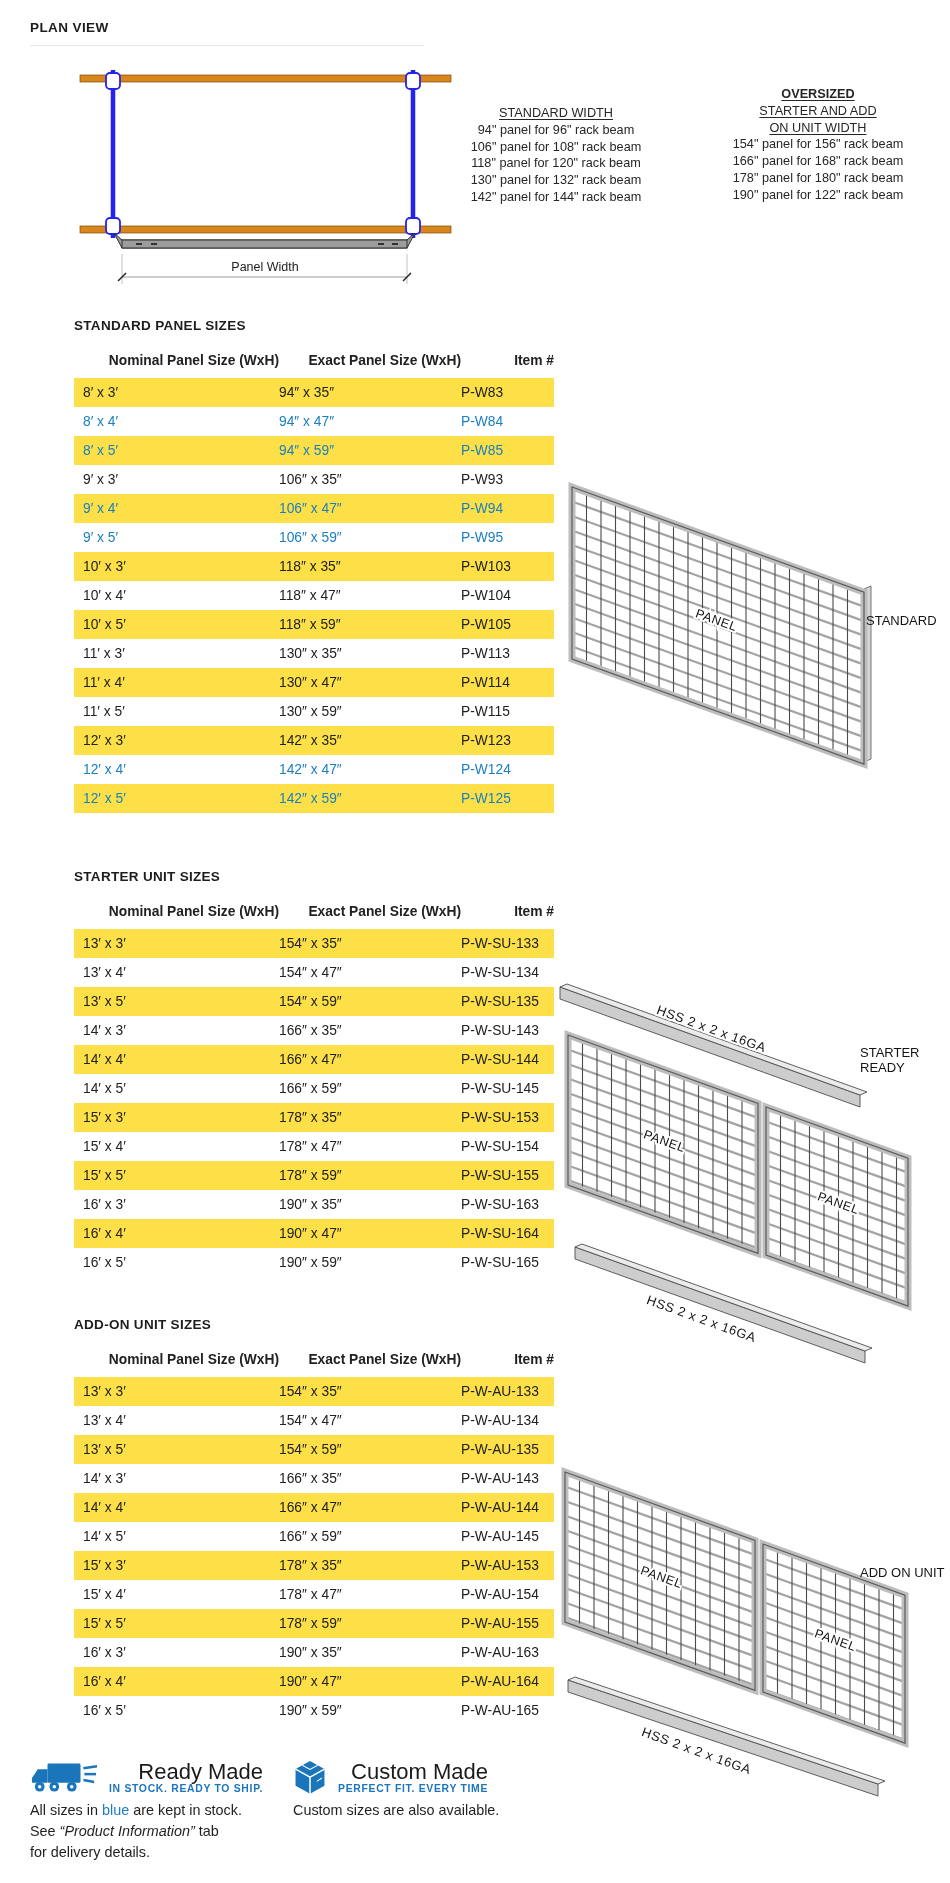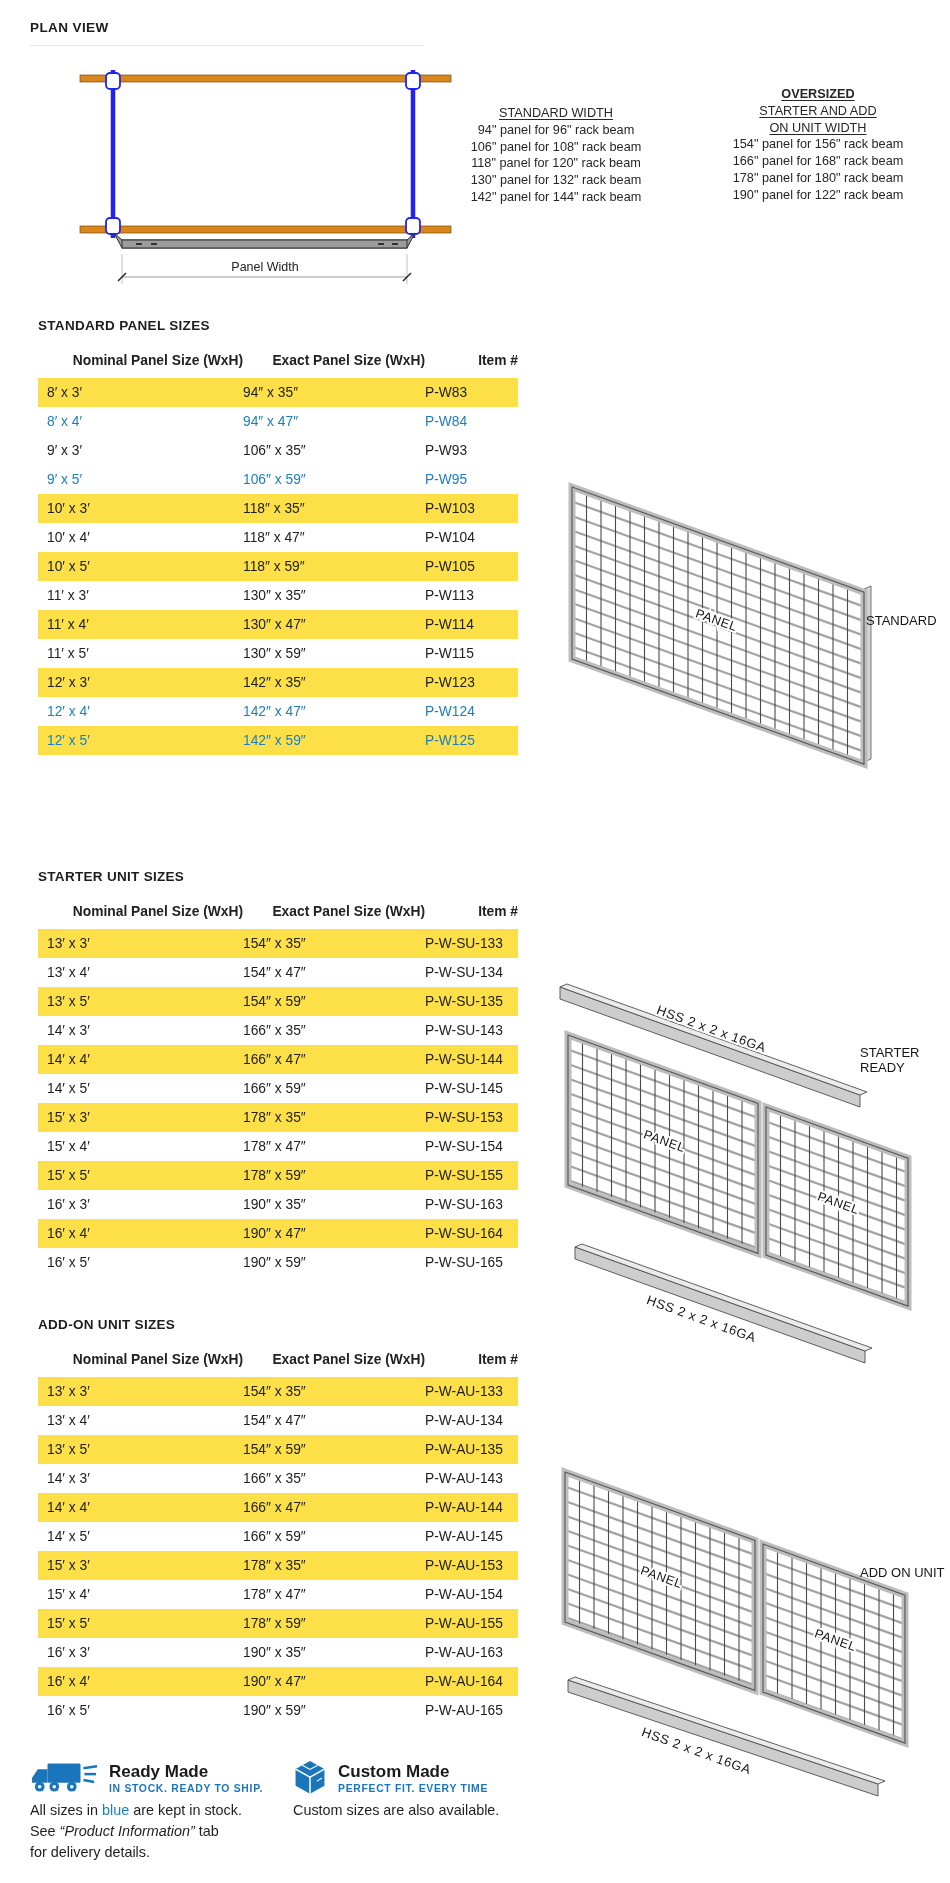--- a/index.html
+++ b/index.html
@@ -13,21 +13,21 @@
   #rule{left:30px;top:45px;width:394px;height:1px;background:#e8e8e8;}
 
   
   #width-lists{left:425px;top:86px;width:525px;display:flex;}
   .wcol{width:262px;text-align:center;font-size:12.7px;line-height:16.8px;color:#262626;}
   .wcol1{padding-top:19px;}
   .wtitle{text-decoration:underline;text-underline-offset:2px;}
   .wtitle-bold{font-weight:700;text-decoration:underline;text-underline-offset:2px;}
 
   
-  .sec{width:520px;}
+  .sec{width:520px;margin-left:36px;}
   #sec-standard{left:30px;top:318px;}
   #sec-starter{left:30px;top:869px;}
   #sec-addon{left:30px;top:1317px;}
   .sec-title{font-size:13.5px;font-weight:700;letter-spacing:.3px;color:#1d1d1d;margin-left:8px;height:16px;}
   table.sizes{border-collapse:collapse;table-layout:fixed;width:480px;margin:8px 0 0 8px;font-size:13.8px;color:#212121;}
   table.sizes col.c1{width:205px;} table.sizes col.c2{width:182px;} table.sizes col.c3{width:93px;}
   table.sizes th{text-align:right;font-weight:700;height:36px;vertical-align:middle;padding:0;}
   table.sizes td{height:29px;line-height:29px;padding:0;font-weight:400;}
   table.sizes th:first-child,table.sizes td:first-child{padding-left:9px;}
   tr.alt{background:#fde047;}
@@ -53,21 +53,21 @@
   .extline{stroke:#c2c2c2;stroke-width:1;}
   .dimline{stroke:#9a9a9a;stroke-width:1;}
   .tick{stroke:#222;stroke-width:1.4;}
   .dimtext{font-size:12.5px;fill:#222;}
 
   
   #fcol1{left:30px;top:1756px;width:235px;}
   #fcol2{left:293px;top:1756px;width:250px;}
   .badge{display:flex;align-items:center;gap:11px;height:44px;}
   .badge-icon{color:var(--brand);flex:0 0 auto;}
-  .btitle{font-size:17px;font-weight:700;color:#1a1a1a;line-height:19px;}
+  .btitle{font-size:22px;font-weight:400;color:#1a1a1a;line-height:19px;text-align:right;}
   .bsub{font-size:10.4px;font-weight:700;color:var(--brand);letter-spacing:.7px;margin-top:2px;}
   .fnote{margin-top:0;font-size:14.4px;line-height:21px;color:#1f1f1f;}
   .blue-word{color:var(--accent);}
   .em-quote{font-style:italic;}
 </style>
 </head>
 <body>
 
 <div id="page">
 
@@ -141,24 +141,34 @@
           <tr class="alt ">
             <td>8′ x 3′</td>
             <td>94″ x 35″</td>
             <td>P-W83</td>
           </tr>
           <tr class="blue-row">
             <td>8′ x 4′</td>
             <td>94″ x 47″</td>
             <td>P-W84</td>
           </tr>
+          <tr class="alt blue-row">
+            <td>8′ x 5′</td>
+            <td>94″ x 59″</td>
+            <td>P-W85</td>
+          </tr>
           <tr class="">
             <td>9′ x 3′</td>
             <td>106″ x 35″</td>
             <td>P-W93</td>
+          </tr>
+          <tr class="alt blue-row">
+            <td>9′ x 4′</td>
+            <td>106″ x 47″</td>
+            <td>P-W94</td>
           </tr>
           <tr class="blue-row">
             <td>9′ x 5′</td>
             <td>106″ x 59″</td>
             <td>P-W95</td>
           </tr>
           <tr class="alt ">
             <td>10′ x 3′</td>
             <td>118″ x 35″</td>
             <td>P-W103</td>

